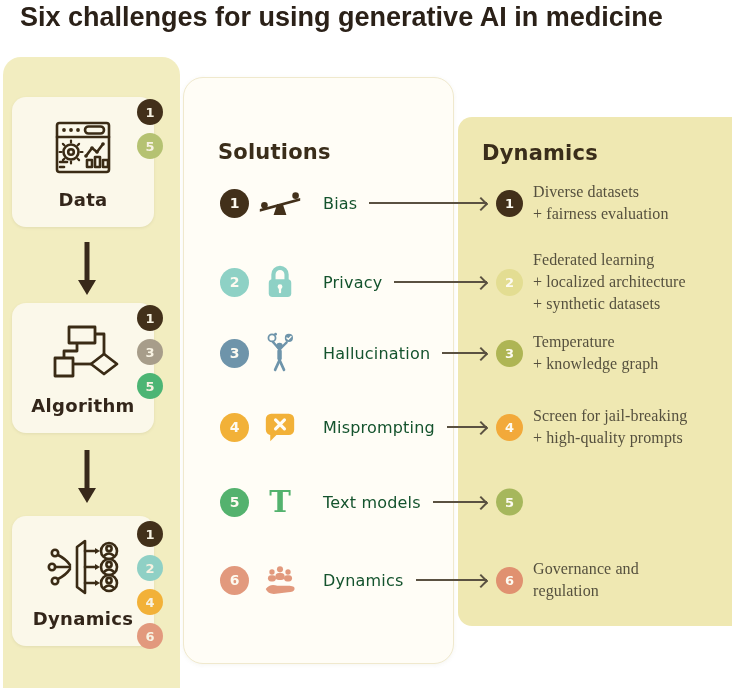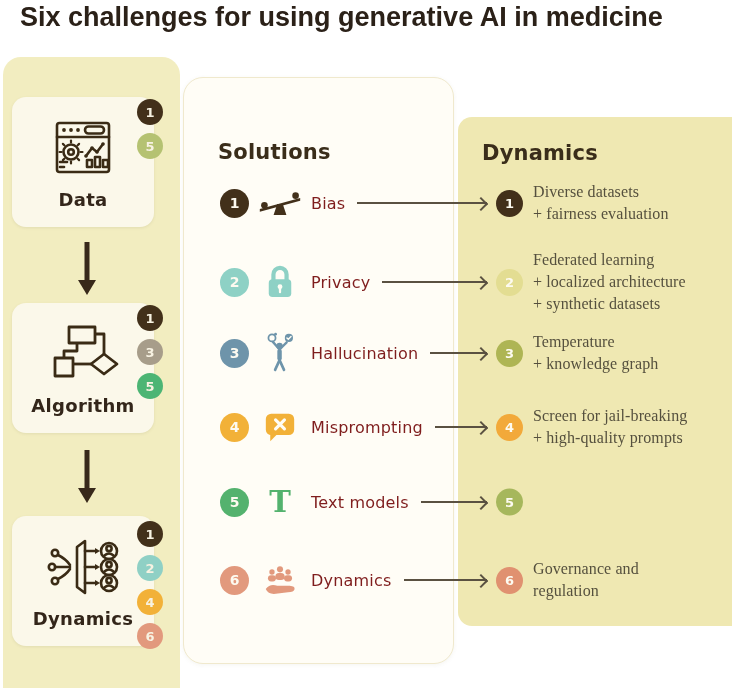--- a/index.html
+++ b/index.html
@@ -45,21 +45,21 @@
     position:absolute;left:220px;width:270px;height:44px;
     transform:translateY(-50%);
     display:flex;align-items:center;
   }
   .num{
     flex:0 0 auto;width:29px;height:29px;border-radius:50%;
     display:flex;align-items:center;justify-content:center;
     color:#fdfaf0;font-size:14px;font-weight:bold;
   }
   .ch-icon{flex:0 0 46px;margin-left:8px;display:flex;align-items:center;justify-content:center;}
-  .ch-label{margin-left:8px;font-size:16px;color:#7f1d1d;letter-spacing:.2px;white-space:nowrap;}
+  .ch-label{margin-left:20px;font-size:16px;color:#14532d;letter-spacing:.2px;white-space:nowrap;}
   .conn{flex:1 1 auto;position:relative;height:2px;background:#5a5141;margin:0 3px 0 12px;min-width:18px;}
   .conn::after{
     content:'';position:absolute;right:1px;top:-3px;width:8px;height:8px;
     border-top:2px solid #5a5141;border-right:2px solid #5a5141;
     transform:rotate(45deg);transform-origin:center;
   }
   
   .right-panel{
     position:absolute;left:458px;top:117px;width:274px;height:509px;
     background:#efe8b2;border-radius:14px 0 0 14px;

